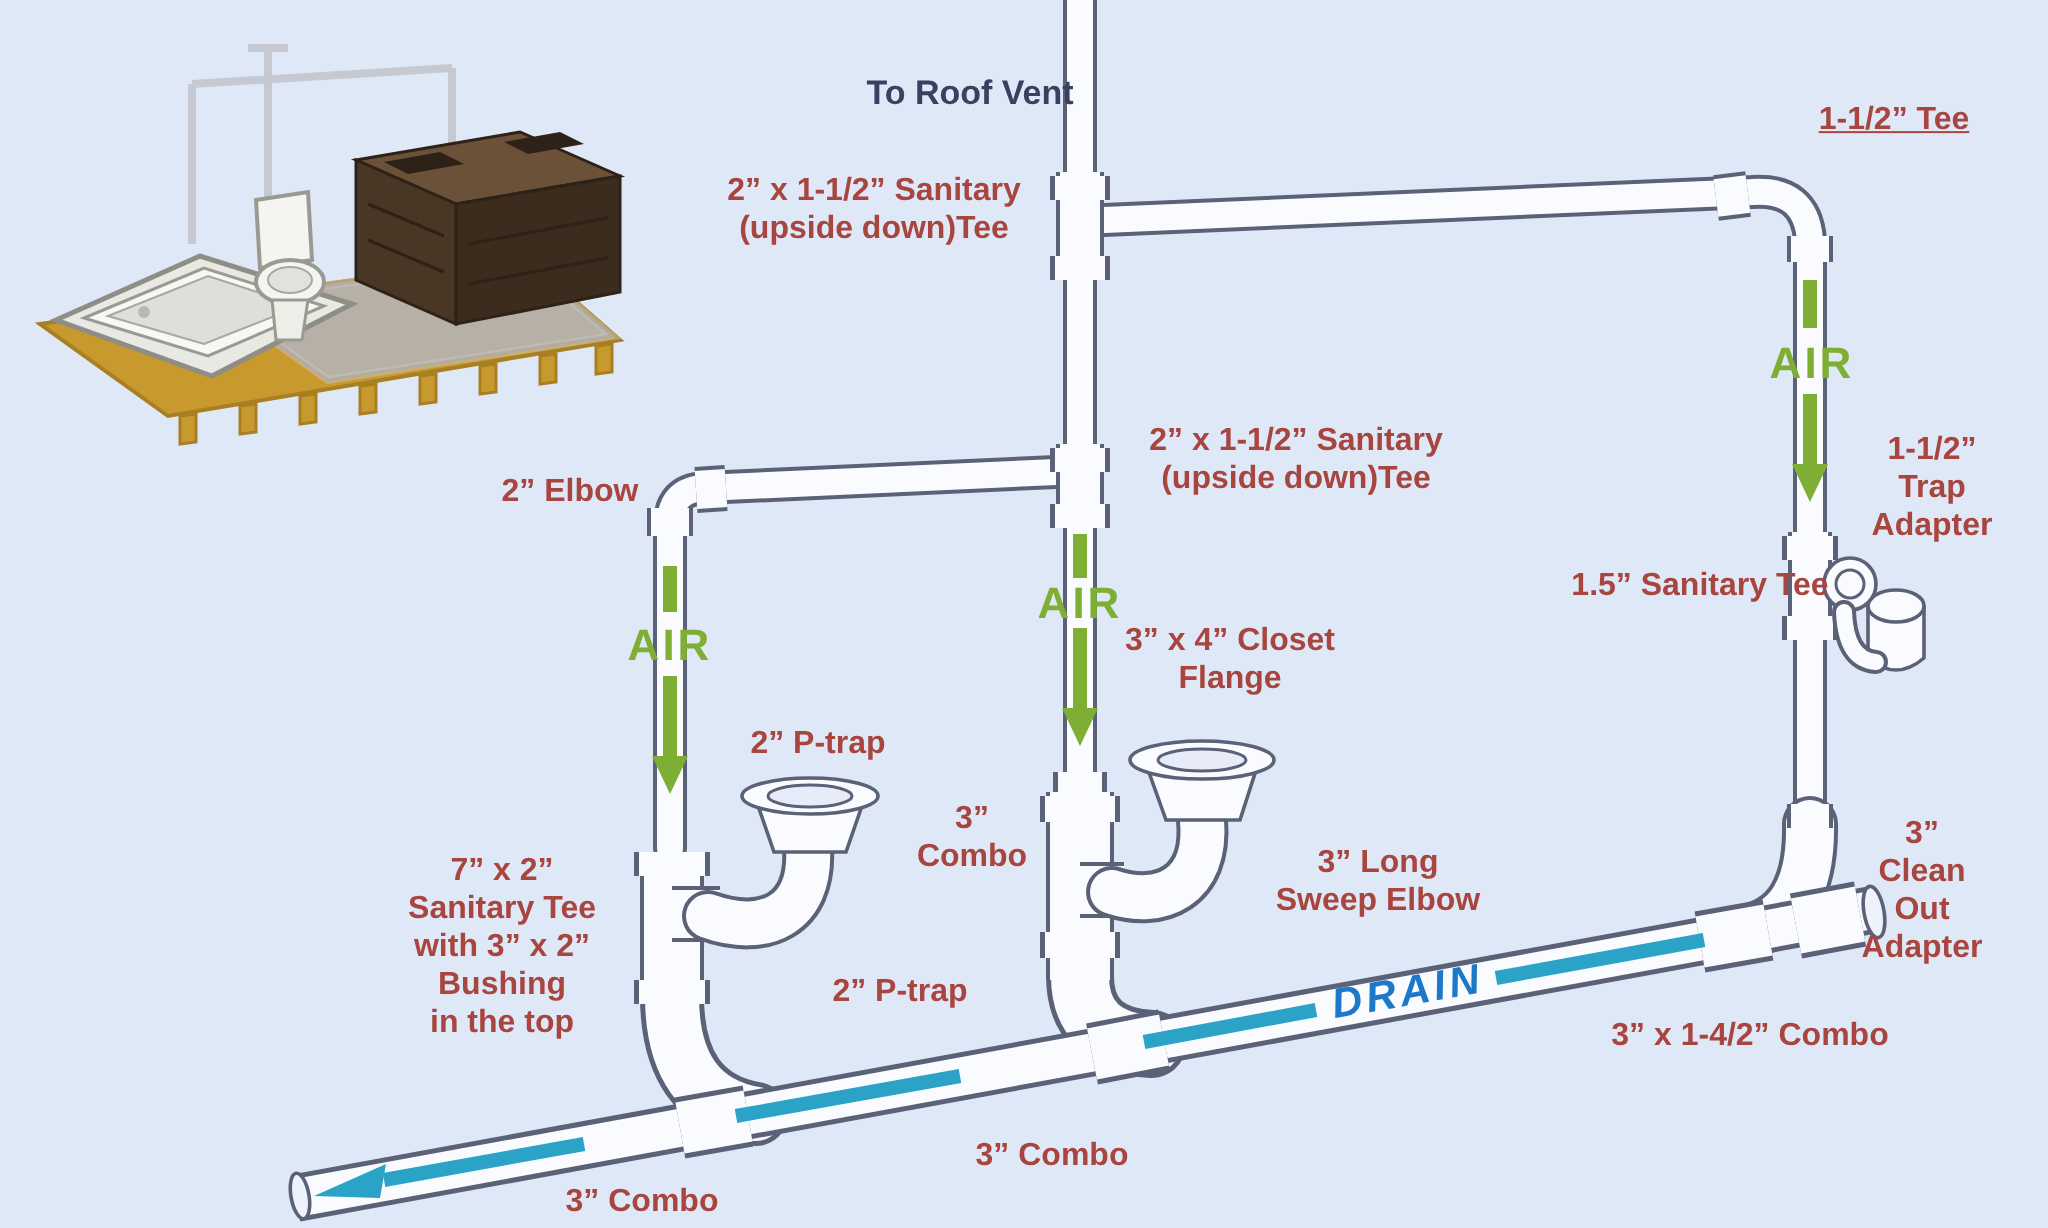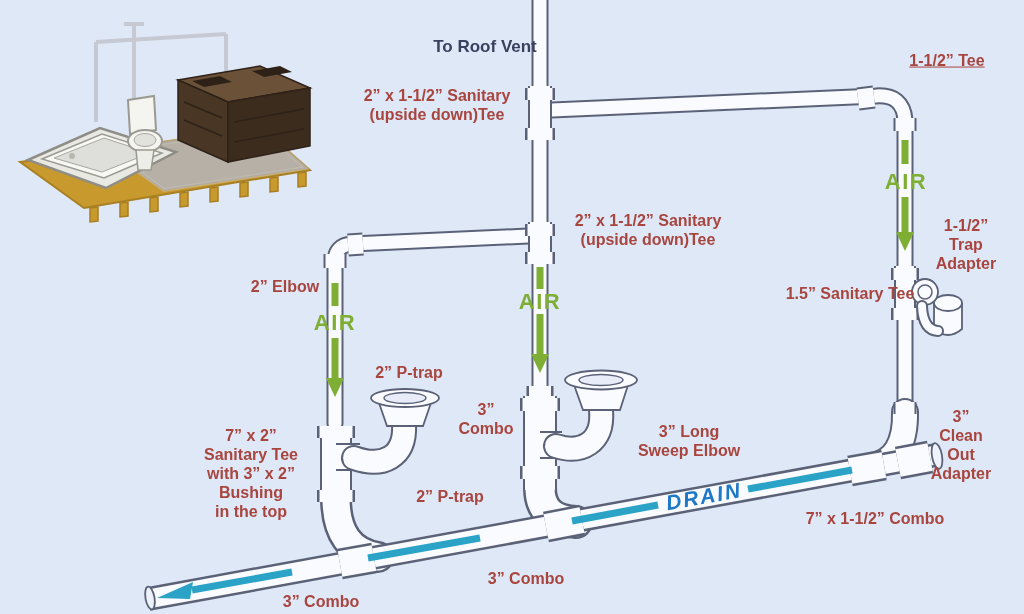--- a/index.html
+++ b/index.html
@@ -234,29 +234,31 @@
   <div class="label" style="left:947px; top:61px;text-decoration:underline;">1-1/2” Tee</div>
 
   <div class="label air" style="left:906px; top:182px;">AIR</div>
 
   <div class="label" style="left:966px; top:245px;">1-1/2”
 Trap
 Adapter</div>
 
   <div class="label" style="left:850px; top:294px;">1.5” Sanitary Tee</div>
 
-  <div class="label" style="left:285px; top:247px;margin-top:40px;">2” Elbow</div>
+  <div class="label" style="left:285px; top:247px;">2” Elbow</div>
 
   <div class="label" style="left:648px; top:231px;">2” x 1-1/2” Sanitary
 (upside down)Tee</div>
 
   <div class="label air" style="left:540px; top:302px;">AIR</div>
 
   <div class="label air" style="left:335px; top:323px;">AIR</div>
 
+  <div class="label" style="left:615px; top:331px;">3” x 4” Closet
+Flange</div>
 
   <div class="label" style="left:409px; top:373px;">2” P-trap</div>
 
   <div class="label" style="left:486px; top:420px;">3”
 Combo</div>
 
   <div class="label" style="left:251px; top:474px;">7” x 2”
 Sanitary Tee
 with 3” x 2”
 Bushing
@@ -265,20 +267,20 @@
   <div class="label" style="left:450px; top:497px;">2” P-trap</div>
 
   <div class="label" style="left:689px; top:442px;">3” Long
 Sweep Elbow</div>
 
   <div class="label" style="left:961px; top:446px;">3”
 Clean
 Out
 Adapter</div>
 
-  <div class="label" style="left:875px; top:519px;">7” x 1-1/2” Combo</div>
+  <div class="label" style="left:875px; top:519px;">3” x 1-4/2” Combo</div>
 
   <div class="label drain-label" style="left:704px; top:497px;">DRAIN</div>
 
   <div class="label" style="left:526px; top:579px;">3” Combo</div>
 
   <div class="label" style="left:321px; top:602px;">3” Combo</div>
 </div>
 
 </body></html>

